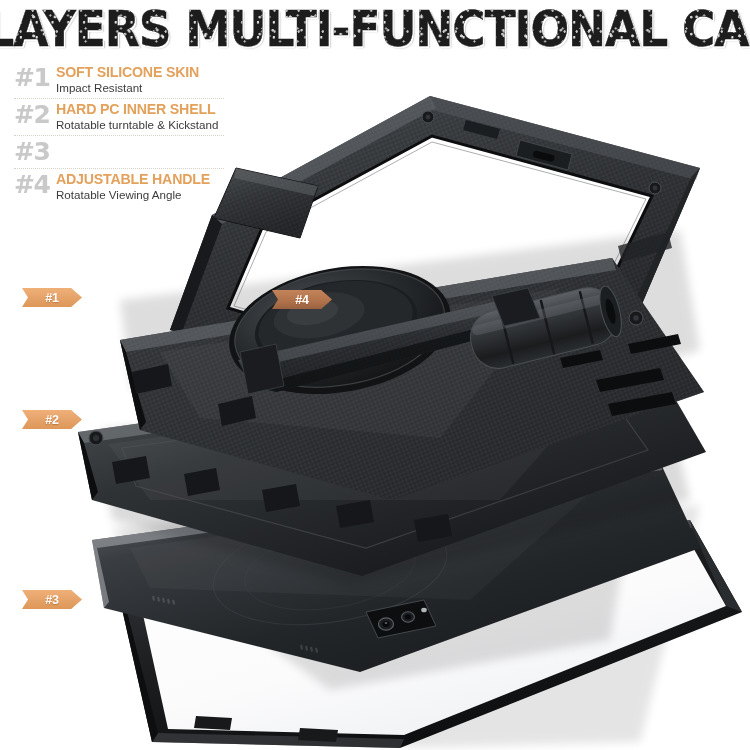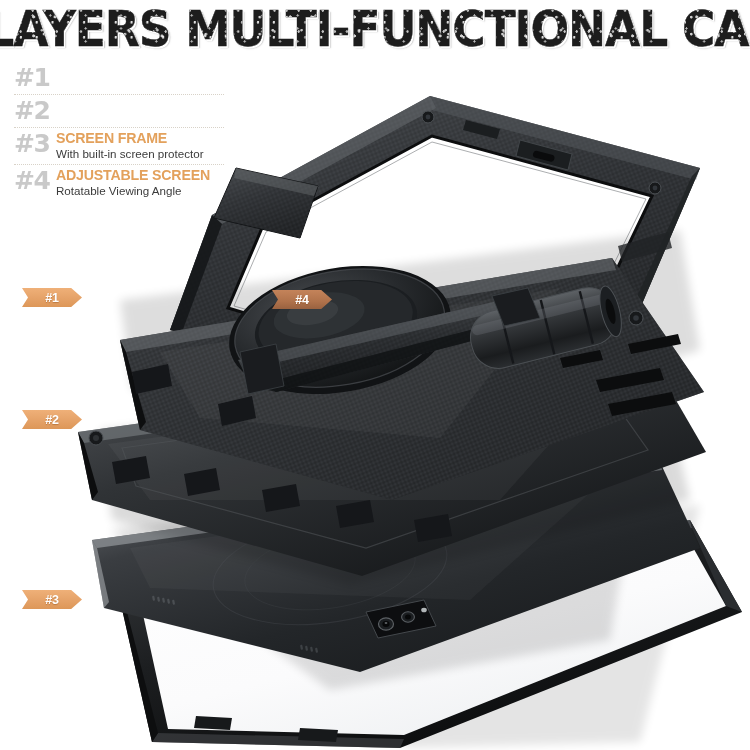--- a/index.html
+++ b/index.html
@@ -116,38 +116,42 @@
 
   <div class="headline-wrap">
     <div class="headline">3 LAYERS MULTI-FUNCTIONAL CASE</div>
     <div class="headline-grunge">3 LAYERS MULTI-FUNCTIONAL CASE</div>
   </div>
 
   <div class="features">
 
     <div class="feat">
       <div class="feat-num">#1</div>
+      <div class="feat-text">
+        <div class="feat-title">SOFT SILICONE SKIN</div>
+        <div class="feat-sub">Impact Resistant</div>
+      </div>
     </div>
 
     <div class="feat">
       <div class="feat-num">#2</div>
+      <div class="feat-text">
+        <div class="feat-title">HARD PC INNER SHELL</div>
+        <div class="feat-sub">Rotatable turntable &amp; Kickstand</div>
+      </div>
     </div>
 
     <div class="feat">
       <div class="feat-num">#3</div>
-      <div class="feat-text">
-        <div class="feat-title">SCREEN FRAME</div>
-        <div class="feat-sub">With built-in screen protector</div>
-      </div>
     </div>
 
     <div class="feat">
       <div class="feat-num">#4</div>
       <div class="feat-text">
-        <div class="feat-title">ADJUSTABLE SCREEN</div>
+        <div class="feat-title">ADJUSTABLE HANDLE</div>
         <div class="feat-sub">Rotatable Viewing Angle</div>
       </div>
     </div>
 
   </div>
 
   <svg id="art" viewBox="0 0 750 750">
     <defs>
 
       <pattern id="mesh" width="4" height="4" patternUnits="userSpaceOnUse" patternTransform="rotate(-22)">

